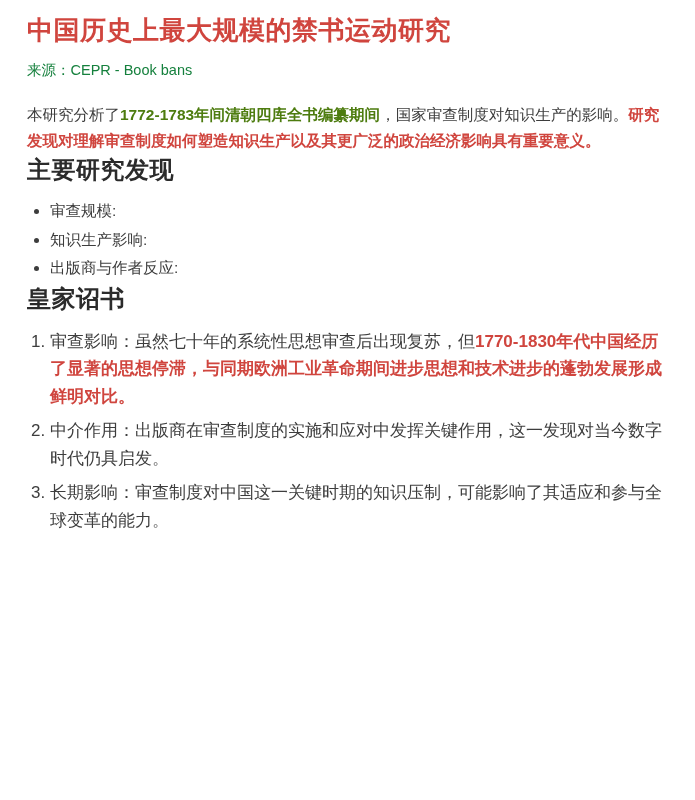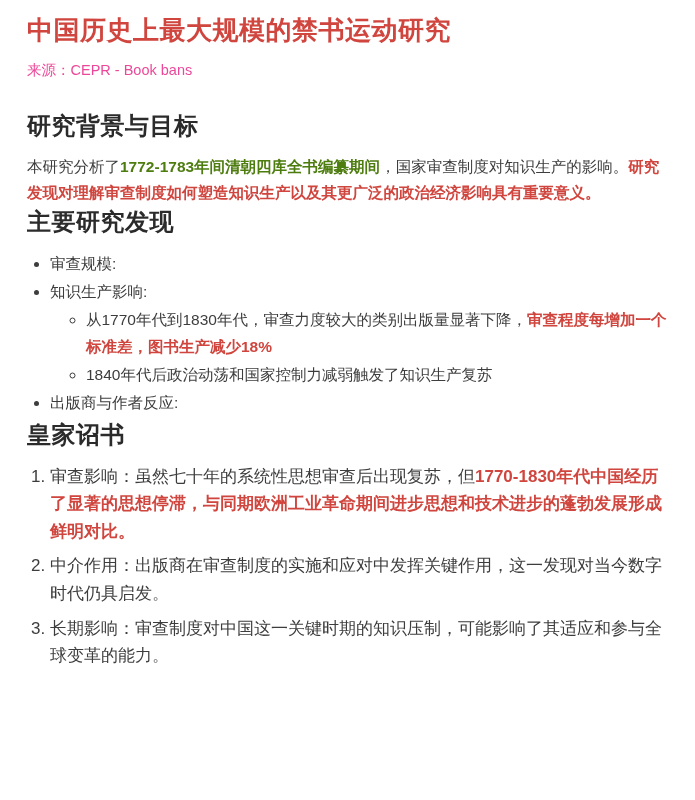--- a/index.html
+++ b/index.html
@@ -21,22 +21,22 @@
   h1.title {
     font-size: 26px;
     line-height: 1.3;
     font-weight: 700;
     margin: 2px 0 12px 0;
     letter-spacing: 0.5px;
   }
   p.source {
     font-size: 14.5px;
     line-height: 1.5;
-    color: #ec4899;
-    margin: 0 0 28px 0;
+    color: #15803d;
+    margin: 0 0 20px 0;
   }
   h2.section-heading {
     font-size: 24px;
     line-height: 1.3;
     font-weight: 700;
     color: #2b2b2b;
     margin: 0 0 13px 0;
     letter-spacing: 0.5px;
   }
   h2.section-heading.spaced { }
@@ -79,32 +79,28 @@
 </style>
 </head>
 <body>
 
 <div class="page">
 
   <h1 class="title" style="color: rgb(208, 69, 62);">中国历史上最大规模的禁书运动研究</h1>
 
   <p class="source"><span>来源：</span><span>CEPR - Book bans</span></p>
 
-  <h2 class="section-heading">研究背景与目标</h2>
 
   <p class="body-paragraph" id="background-paragraph"><span>本研究分析了</span><span class="em-red" style="color: #4d7c0f;">1772-1783年间清朝四库全书编纂期间</span><span>，国家审查制度对知识生产的影响。</span><span class="em-red" style="color: rgb(208, 69, 62);">研究发现对理解审查制度如何塑造知识生产以及其更广泛的政治经济影响具有重要意义。</span></p>
 
   <h2 class="section-heading spaced">主要研究发现</h2>
 
   <ul class="findings" id="findings-list">
       <li><span>审查规模:</span></li>
-      <li><span>知识生产影响:</span><ul class="sub-list">
-          <li><span>从1770年代到1830年代，审查力度较大的类别出版量显著下降，</span><span class="em-red" style="color: rgb(208, 69, 62);">审查程度每增加一个标准差，图书生产减少18%</span></li>
-          <li><span>1840年代后政治动荡和国家控制力减弱触发了知识生产复苏</span></li>
-        </ul></li>
+      <li><span>知识生产影响:</span></li>
       <li><span>出版商与作者反应:</span></li>
     </ul>
 
   <h2 class="section-heading spaced">皇家诏书</h2>
 
   <ol class="implications" id="implications-list">
       <li><span>审查影响：虽然七十年的系统性思想审查后出现复苏，但</span><span class="em-red" style="color: rgb(208, 69, 62);">1770-1830年代中国经历了显著的思想停滞，与同期欧洲工业革命期间进步思想和技术进步的蓬勃发展形成鲜明对比。</span></li>
       <li><span>中介作用：出版商在审查制度的实施和应对中发挥关键作用，这一发现对当今数字时代仍具启发。</span></li>
       <li><span>长期影响：审查制度对中国这一关键时期的知识压制，可能影响了其适应和参与全球变革的能力。</span></li>
     </ol>

